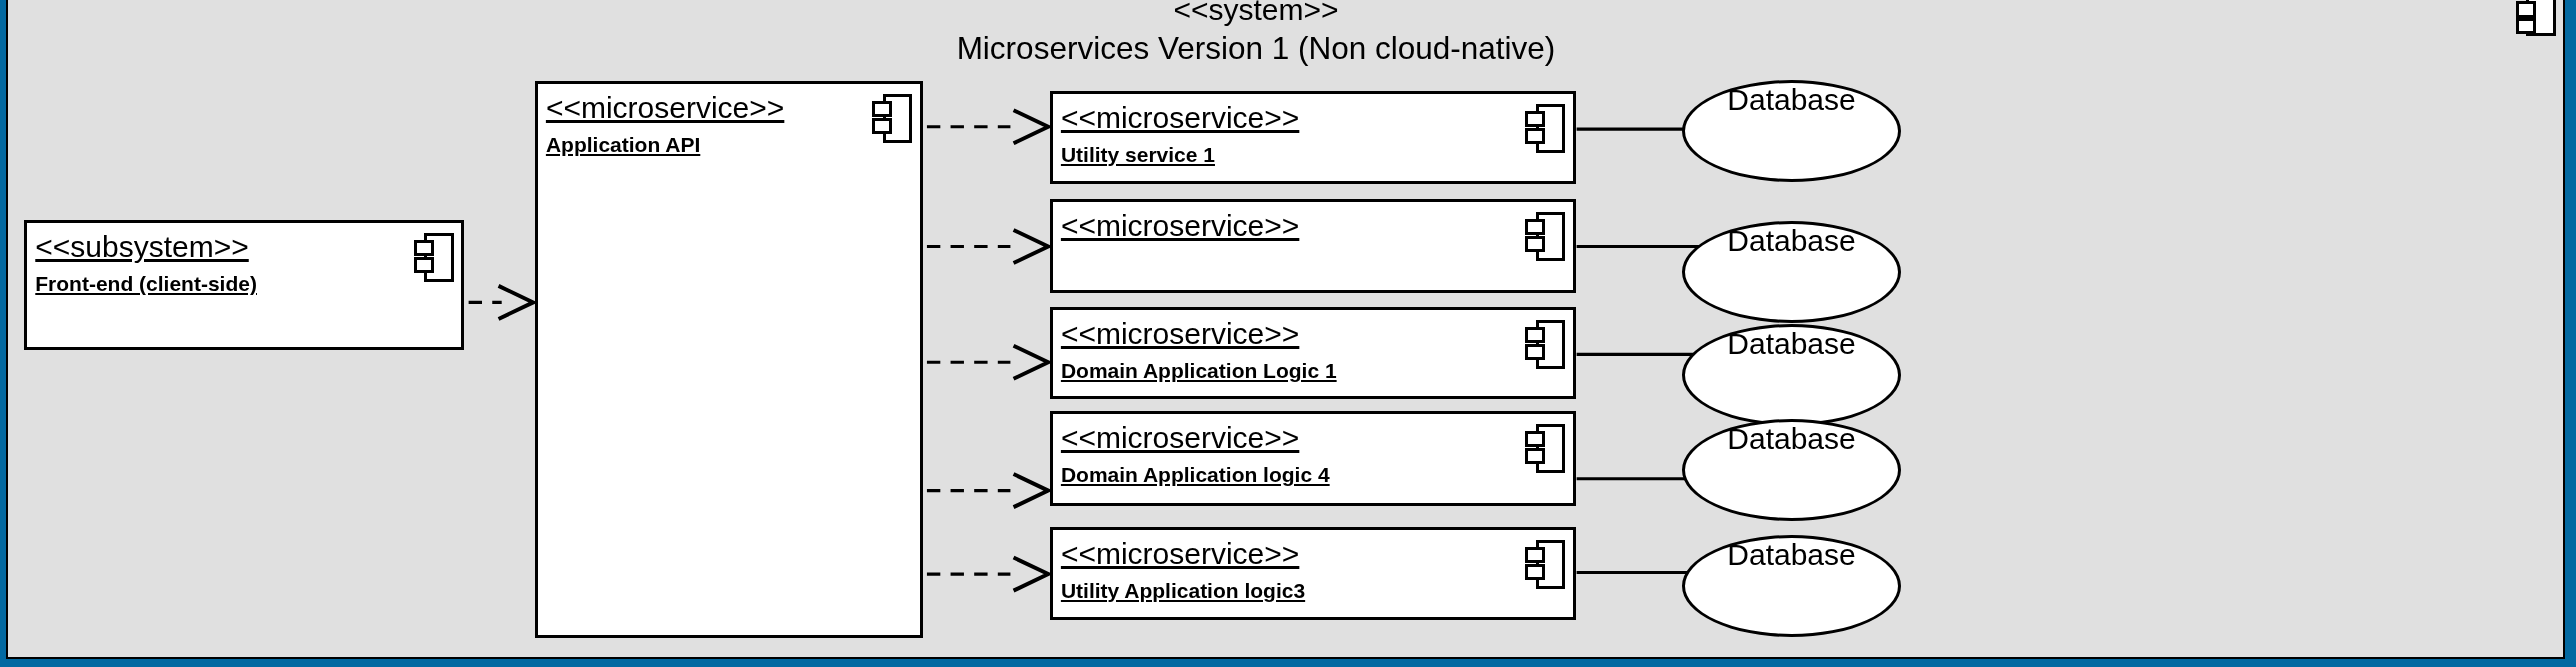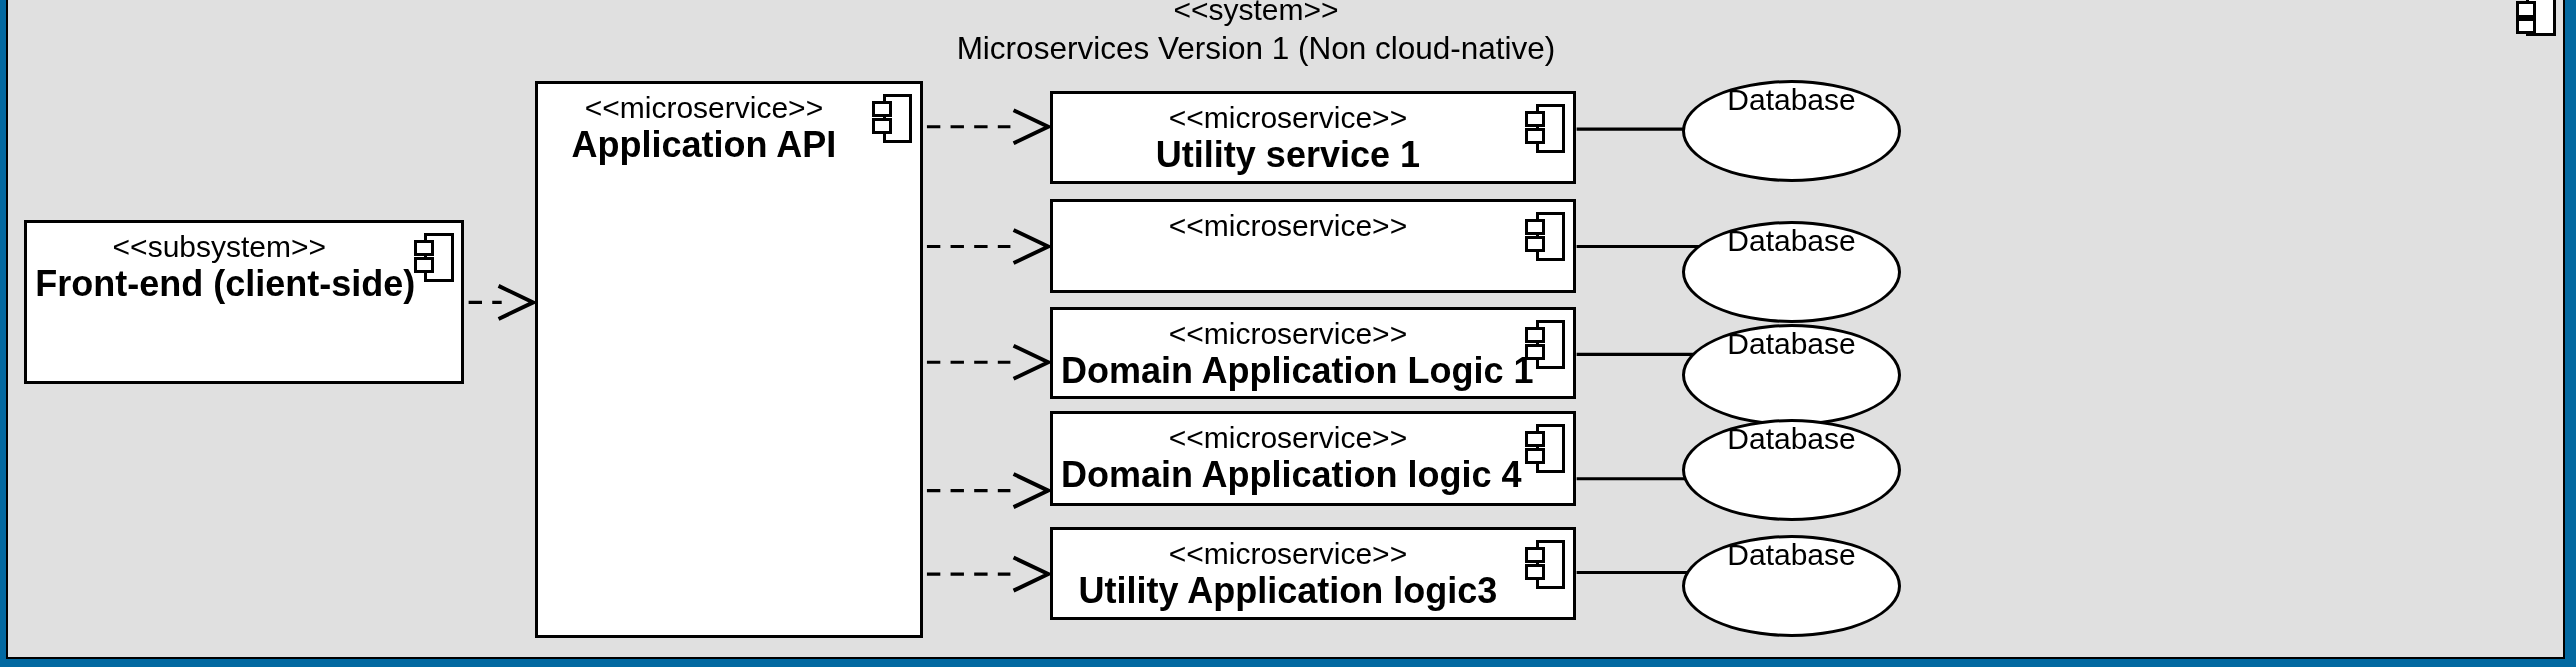--- a/index.html
+++ b/index.html
@@ -55,34 +55,35 @@
   
   .node {
     position: absolute;
     background: #ffffff;
     border: 3.2px solid #000000;
     box-sizing: border-box;
     z-index: 3;
   }
   .node .node-text {
     padding: 6.3px 58px 0 7.9px;
-    text-align: center;
+    text-align: left;
+    text-decoration: underline;
   }
   .node .stereo {
     font-size: 30px;
     line-height: 36px;
     white-space: nowrap;
   }
   .node .name {
-    font-size: 36px;
+    font-size: 21px;
     font-weight: bold;
     line-height: 38px;
     white-space: nowrap;
   }
-  .frontend { left: 24.4px;  top: 220px; width: 440px; height: 164px; }
+  .frontend { left: 24.4px;  top: 220px; width: 440px; height: 130px; }
   .api      { left: 535px; top: 81px; width: 388px; height: 557px; }
   .svc      { left: 1050px; width: 526px; }
   .svc1 { top: 91px; height: 93px; }
   .svc2 { top: 199px; height: 94px; }
   .svc3 { top: 307px; height: 92px; }
   .svc4 { top: 411px; height: 95px; }
   .svc5 { top: 527px; height: 93px; }
   
   .db {
     position: absolute;

